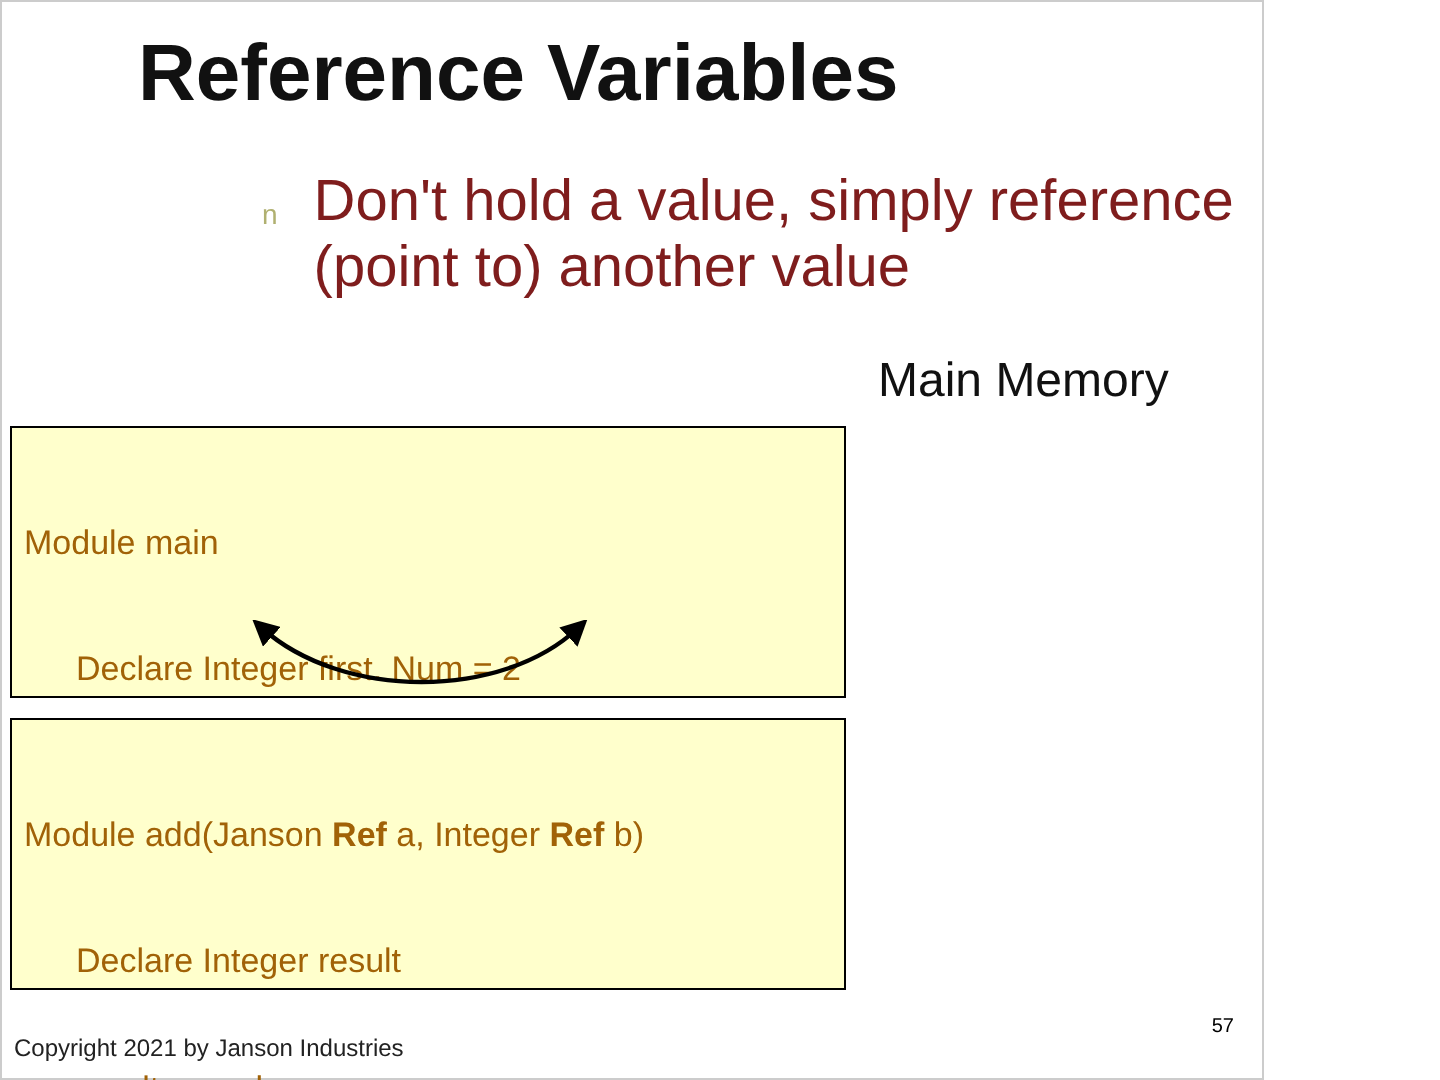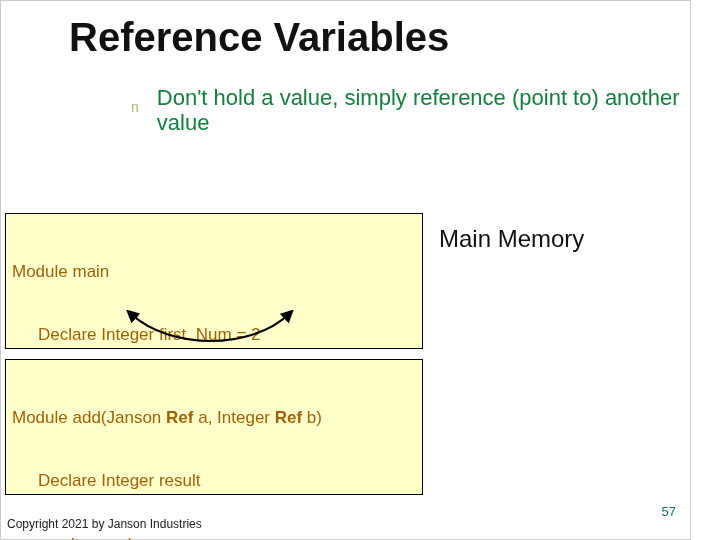--- a/index.html
+++ b/index.html
@@ -7,21 +7,21 @@
     margin: 0;
     padding: 0;
     width: 720px;
     height: 540px;
     background: #fff;
     font-family: Arial, Helvetica, sans-serif;
     overflow: hidden;
     position: relative;
   }
   .slide {
-    width: 691px;
+    width: 632px;
     height: 540px;
     position: relative;
     border: 1px solid #ccc;
     text-decoration: underline;
   }
   .title {
     position: absolute;
     top: 14px;
     left: 68px;
     font-size: 40px;
@@ -38,32 +38,31 @@
   }
   .bullet-mark {
     color: #b0b070;
     font-size: 14px;
     line-height: 36px;
     font-family: Verdana, sans-serif;
     flex: 0 0 auto;
     margin-top: 4px;
   }
   .bullet-text {
-    color: #15803d;
-    font-size: 22px;
+    color: #7f1d1d;
+    font-size: 29px;
     line-height: 1.15;
   }
   .mem-header {
     position: absolute;
     top: 176px;
     left: 438px;
     font-family: Verdana, Arial, sans-serif;
     font-size: 24px;
     color: #111;
-    margin-top: 48px;
   }
   .code-box {
     position: absolute;
     border: 1.5px solid #000;
     background: #ffffcc;
     font-family: Verdana, Arial, sans-serif;
     font-size: 17px;
     line-height: 1.25;
     color: #a16207;
     padding: 4px 6px;
@@ -142,22 +141,22 @@
     bottom: 8px;
     left: 6px;
     font-size: 12px;
     color: #222;
     font-family: Arial, sans-serif;
   }
   .page-num {
     position: absolute;
     bottom: 20px;
     right: 14px;
-    font-size: 13px;
-    color: #0f766e;
+    font-size: 10px;
+    color: #000000;
     font-family: Arial, sans-serif;
   }
 </style>
 </head>
 <body>
 
 <div class="slide">
 
   <div class="title">Reference Variables</div>
 

